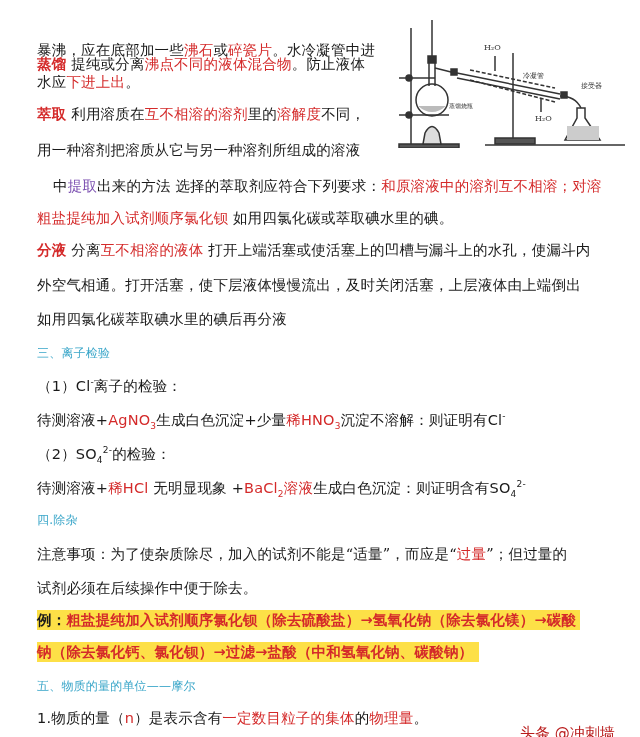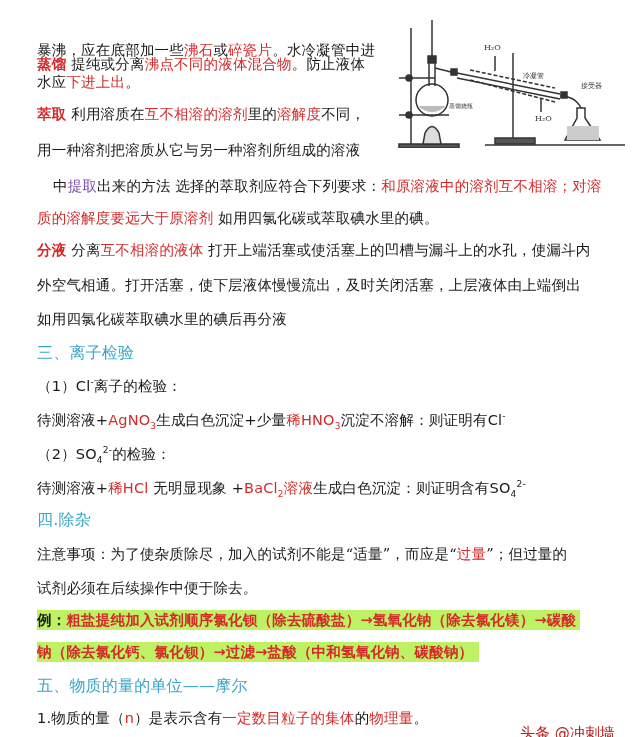--- a/index.html
+++ b/index.html
@@ -3,22 +3,22 @@
 <meta charset="utf-8">
 <style>
   html, body { margin:0; padding:0; background:#ffffff; }
   body { width:640px; height:737px; position:relative; overflow:hidden;
          font-family:"DejaVu Sans", "Liberation Sans", sans-serif; color:#1a1a1a; }
   .line { position:absolute; left:37px; font-size:14.5px; white-space:nowrap; line-height:20px; letter-spacing:0.2px; }
   .serif { font-family:"DejaVu Serif", "Liberation Serif", serif; }
   .red { color:#d42a2a; }
   .purple { color:#7b4fb0; }
   .bold { font-weight:bold; }
-  .h { color:#3aa6c9; font-size:16px; }
-  .hl { background:#bef264; }
+  .h { color:#3aa6c9; font-size:12px; }
+  .hl { background:#fde047; }
   sub, sup { font-size:9px; line-height:0; }
   .watermark { position:absolute; left:520px; top:724px; font-size:15px; color:#b91c1c; }
   .diagram { position:absolute; left:385px; top:8px; width:250px; height:140px; }
 </style>
 </head>
 <body>
 
 <div class="line serif" style="top:8px;margin-top:46px;">
   <span class="red bold">蒸馏</span><span> 提纯或分离</span><span class="red">沸点不同的液体混合物</span><span>。防止液体</span>
 </div>
@@ -81,21 +81,21 @@
 </div>
 
 <div class="line serif" style="top:104px;">
   <span class="red bold">萃取</span><span> 利用溶质在</span><span class="red">互不相溶的溶剂</span><span>里的</span><span class="red">溶解度</span><span>不同，</span>
 </div>
 <div class="line serif" style="top:140px;">用一种溶剂把溶质从它与另一种溶剂所组成的溶液</div>
 <div class="line serif" style="top:176px;margin-left:16px;">
   <span>中</span><span class="purple">提取</span><span>出来的方法 选择的萃取剂应符合下列要求：</span><span class="red">和原溶液中的溶剂互不相溶；对溶</span>
 </div>
 <div class="line serif" style="top:208px;">
-  <span class="red">质的溶解度要远大于原溶剂</span><span> 如用四氯化碳或萃取碘水里的碘。</span>
+  <span class="red">粗盐提纯加入试剂顺序氯化钡</span><span> 如用四氯化碳或萃取碘水里的碘。</span>
 </div>
 
 <div class="line serif" style="top:240px;">
   <span class="red bold">分液</span><span> 分离</span><span class="red">互不相溶的液体</span><span> 打开上端活塞或使活塞上的凹槽与漏斗上的水孔，使漏斗内</span>
 </div>
 <div class="line serif" style="top:275px;">外空气相通。打开活塞，使下层液体慢慢流出，及时关闭活塞，上层液体由上端倒出</div>
 <div class="line serif" style="top:309px;">如用四氯化碳萃取碘水里的碘后再分液</div>
 
 <div class="line h" style="top:343px;">三、离子检验</div>
 <div class="line" style="top:376px;">

